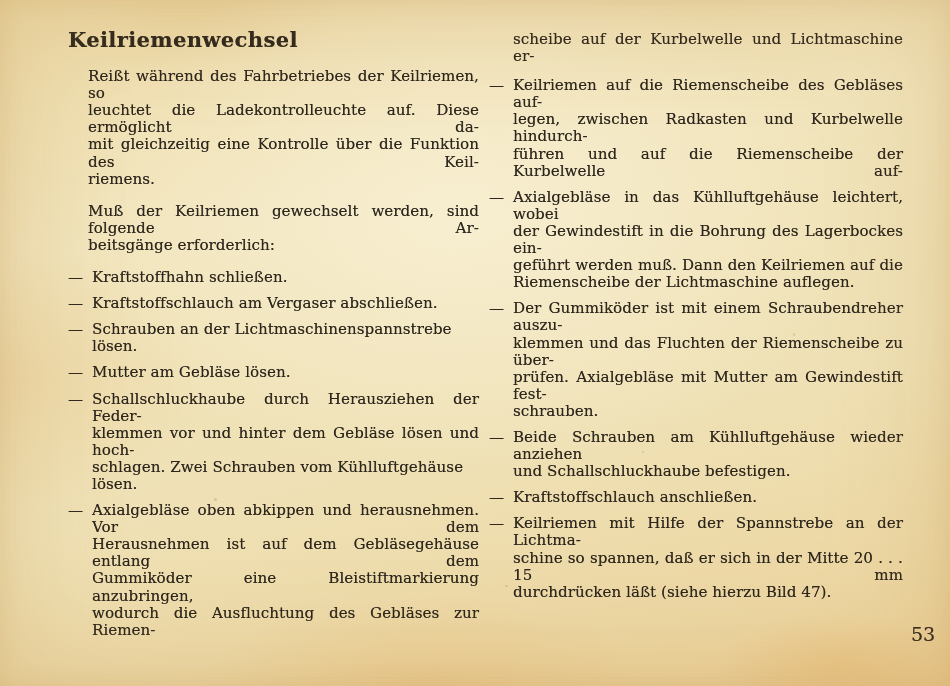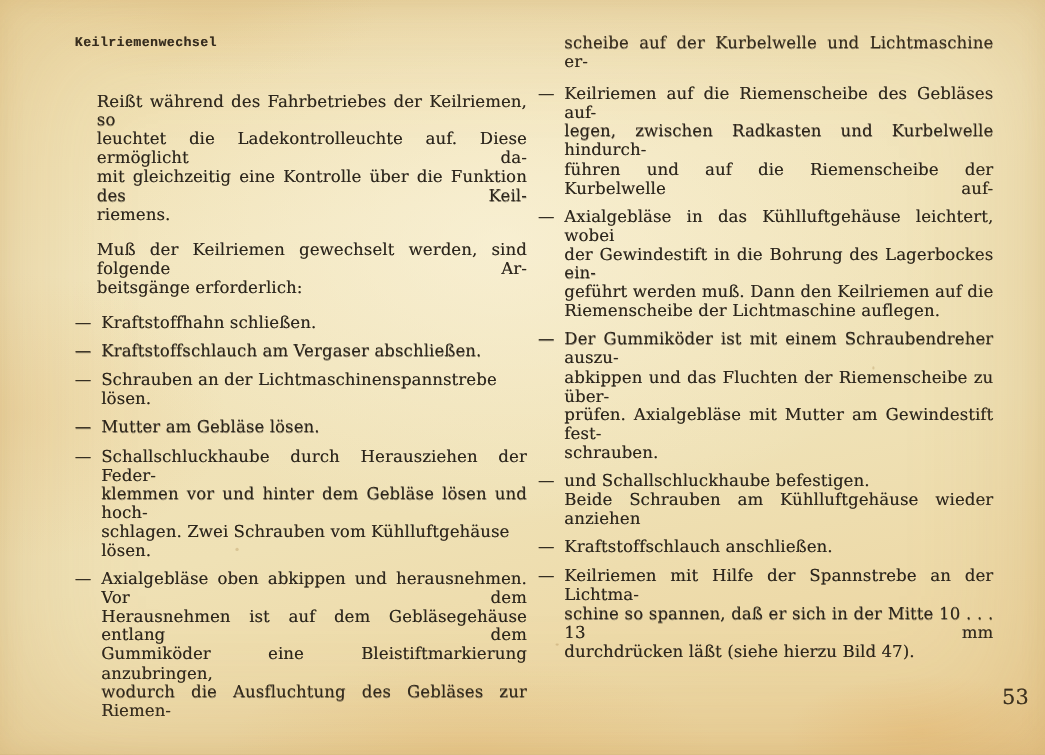--- a/index.html
+++ b/index.html
@@ -25,23 +25,22 @@
   }
   .speck { position: absolute; border-radius: 50%; background: rgba(150,110,50,0.25); }
   .col {
     position: absolute; top: 31px;
     font-size: 15px; line-height: 17.1px; letter-spacing: 0.1px;
     text-shadow: 0.2px 0.2px 0 rgba(43,37,28,0.55);
   }
   .col-left  { left: 68px;  width: 411px; }
   .col-right { left: 489px; width: 414px; }
   .heading {
-    font-weight: bold; font-size: 12px; letter-spacing: 0.4px;
-    margin-bottom: 36px;
-    font-family: Liberation Mono, monospace;
+    font-weight: bold; font-size: 21px; letter-spacing: 0.4px;
+    margin-bottom: 20px;
   }
   .block { margin-bottom: 9px; }
   .block.para { margin-bottom: 15px; margin-left: 20px; }
   .block.bullet { display: flex; }
   .block.cont { padding-left: 24px; margin-bottom: 12px; }
   .dash { width: 24px; flex: none; }
   .lines { flex: 1; min-width: 0; }
   .line { text-align: left; }
   .jl { text-align: justify; text-align-last: justify; }
   .page-number {
@@ -137,43 +136,43 @@
             <div class="line jl">Axialgebläse in das Kühlluftgehäuse leichtert, wobei</div>
             <div class="line jl">der Gewindestift in die Bohrung des Lagerbockes ein-</div>
             <div class="line jl">geführt werden muß. Dann den Keilriemen auf die</div>
             <div class="line">Riemenscheibe der Lichtmaschine auflegen.</div>
           </div>
         </div>
         <div class="block bullet">
           <span class="dash">—</span>
           <div class="lines">
             <div class="line jl">Der Gummiköder ist mit einem Schraubendreher auszu-</div>
-            <div class="line jl">abkippen und das Fluchten der Riemenscheibe zu über-</div>
+            <div class="line jl">klemmen und das Fluchten der Riemenscheibe zu über-</div>
             <div class="line jl">prüfen. Axialgebläse mit Mutter am Gewindestift fest-</div>
             <div class="line">schrauben.</div>
           </div>
         </div>
         <div class="block bullet">
           <span class="dash">—</span>
           <div class="lines">
+            <div class="line jl">Beide Schrauben am Kühlluftgehäuse wieder anziehen</div>
             <div class="line">und Schallschluckhaube befestigen.</div>
-            <div class="line jl">Beide Schrauben am Kühlluftgehäuse wieder anziehen</div>
           </div>
         </div>
         <div class="block bullet">
           <span class="dash">—</span>
           <div class="lines">
             <div class="line">Kraftstoffschlauch anschließen.</div>
           </div>
         </div>
         <div class="block bullet">
           <span class="dash">—</span>
           <div class="lines">
             <div class="line jl">Keilriemen mit Hilfe der Spannstrebe an der Lichtma-</div>
-            <div class="line jl">schine so spannen, daß er sich in der Mitte 10 . . . 13 mm</div>
+            <div class="line jl">schine so spannen, daß er sich in der Mitte 20 . . . 15 mm</div>
             <div class="line">durchdrücken läßt (siehe hierzu Bild 47).</div>
           </div>
         </div>
       </div>
   </div>
 
   <div class="page-number">53</div>
 
   <div class="speck" style="left:214px; top:498px; width:3px; height:3px;"></div>
   <div class="speck" style="left:642px; top:451px; width:2px; height:2px;"></div>

